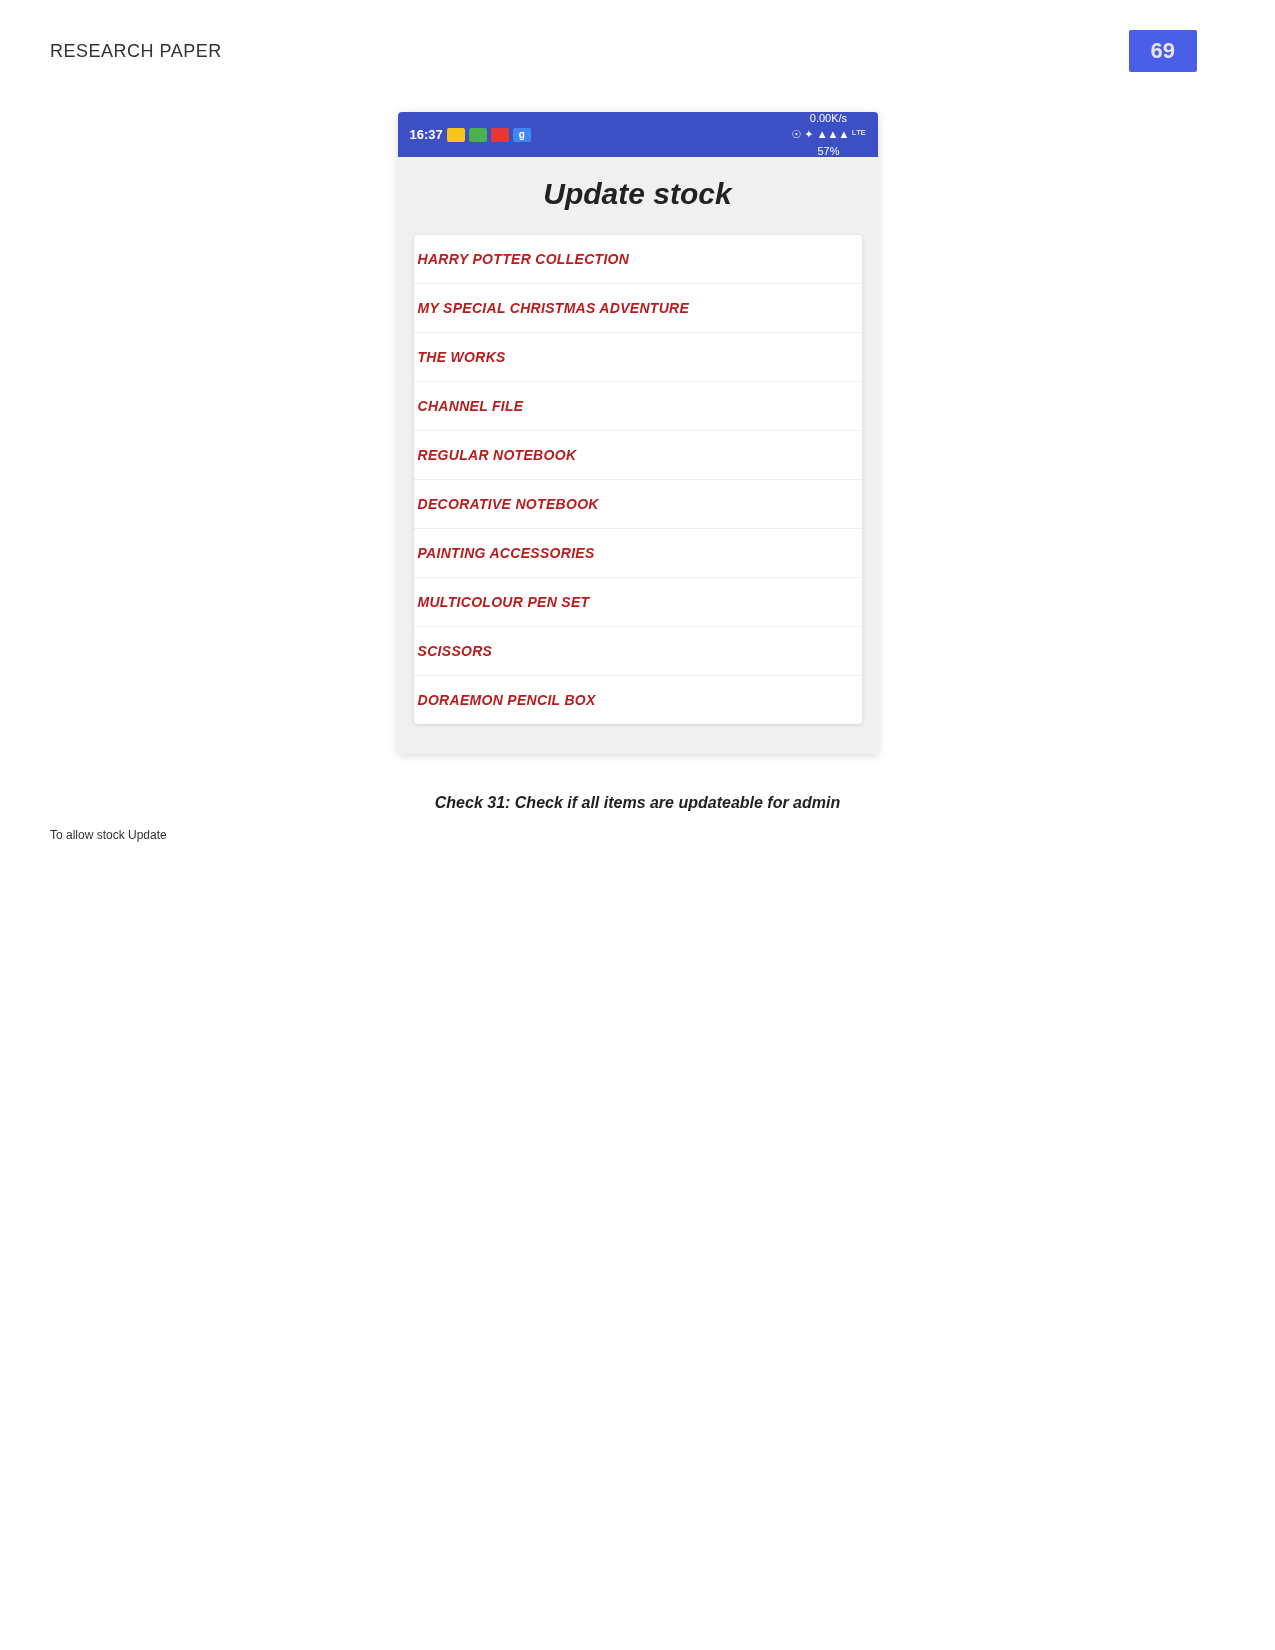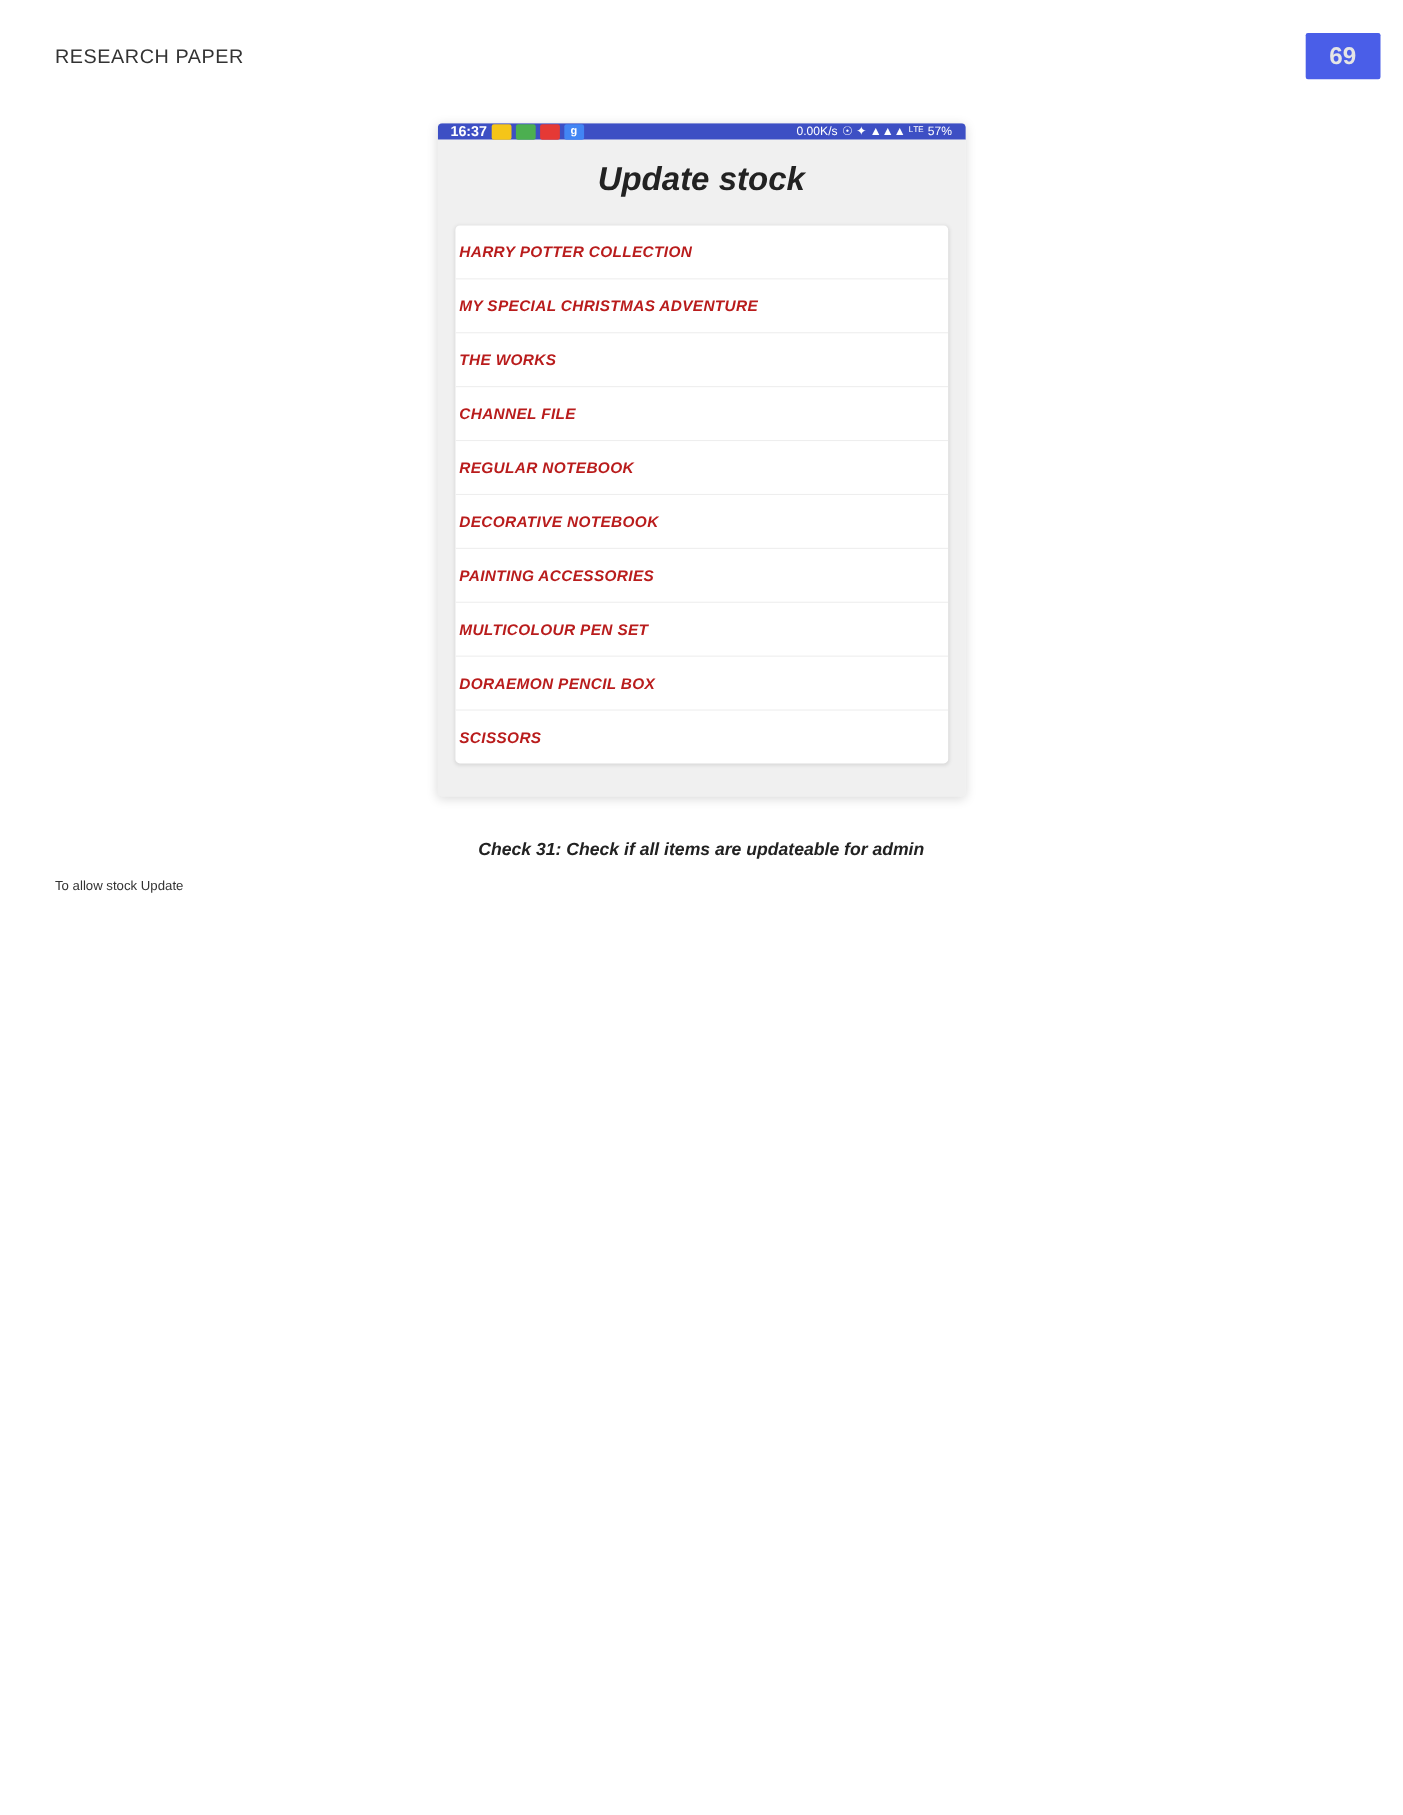--- a/index.html
+++ b/index.html
@@ -11,21 +11,21 @@
       font-family: 'Arial', sans-serif;
       position: relative;
       overflow: hidden;
     }
 
     
     .page-header {
       display: flex;
       justify-content: space-between;
       align-items: center;
-      padding: 30px 20px 20px 50px;
+      padding: 30px 78px 20px 50px;
     }
 
     .page-label {
       font-size: 18px;
       font-weight: normal;
       color: #333;
       letter-spacing: 0.5px;
     }
 
     .page-number-badge {
@@ -85,20 +85,21 @@
     .icon-yellow { background: #f5c518; }
     .icon-green { background: #4caf50; }
     .icon-red { background: #e53935; }
     .icon-blue-g { background: #4285f4; color: white; font-size: 10px; font-weight: bold; display: flex; align-items: center; justify-content: center; }
 
     .status-right {
       display: flex;
       align-items: center;
       gap: 4px;
       font-size: 11px;
+      flex-direction: column;
     }
 
     
     .app-content {
       background: #f0f0f0;
       padding: 20px 16px 30px;
       font-style: italic;
     }
 
     .app-title {
@@ -181,22 +182,22 @@
       <div class="list-card">
 
       <div class="list-item">HARRY POTTER COLLECTION</div>
           <div class="list-item">MY SPECIAL CHRISTMAS ADVENTURE</div>
           <div class="list-item">THE WORKS</div>
           <div class="list-item">CHANNEL FILE</div>
           <div class="list-item">REGULAR NOTEBOOK</div>
           <div class="list-item">DECORATIVE NOTEBOOK</div>
           <div class="list-item">PAINTING ACCESSORIES</div>
           <div class="list-item">MULTICOLOUR PEN SET</div>
+          <div class="list-item">SCISSORS</div>
           <div class="list-item">DORAEMON PENCIL BOX</div>
-          <div class="list-item">SCISSORS</div>
         </div>
     </div>
 
   </div>
 </div>
 
 <div class="figure-caption">
   <em>Check 31: Check if all items are updateable for admin</em>
 </div>
 

